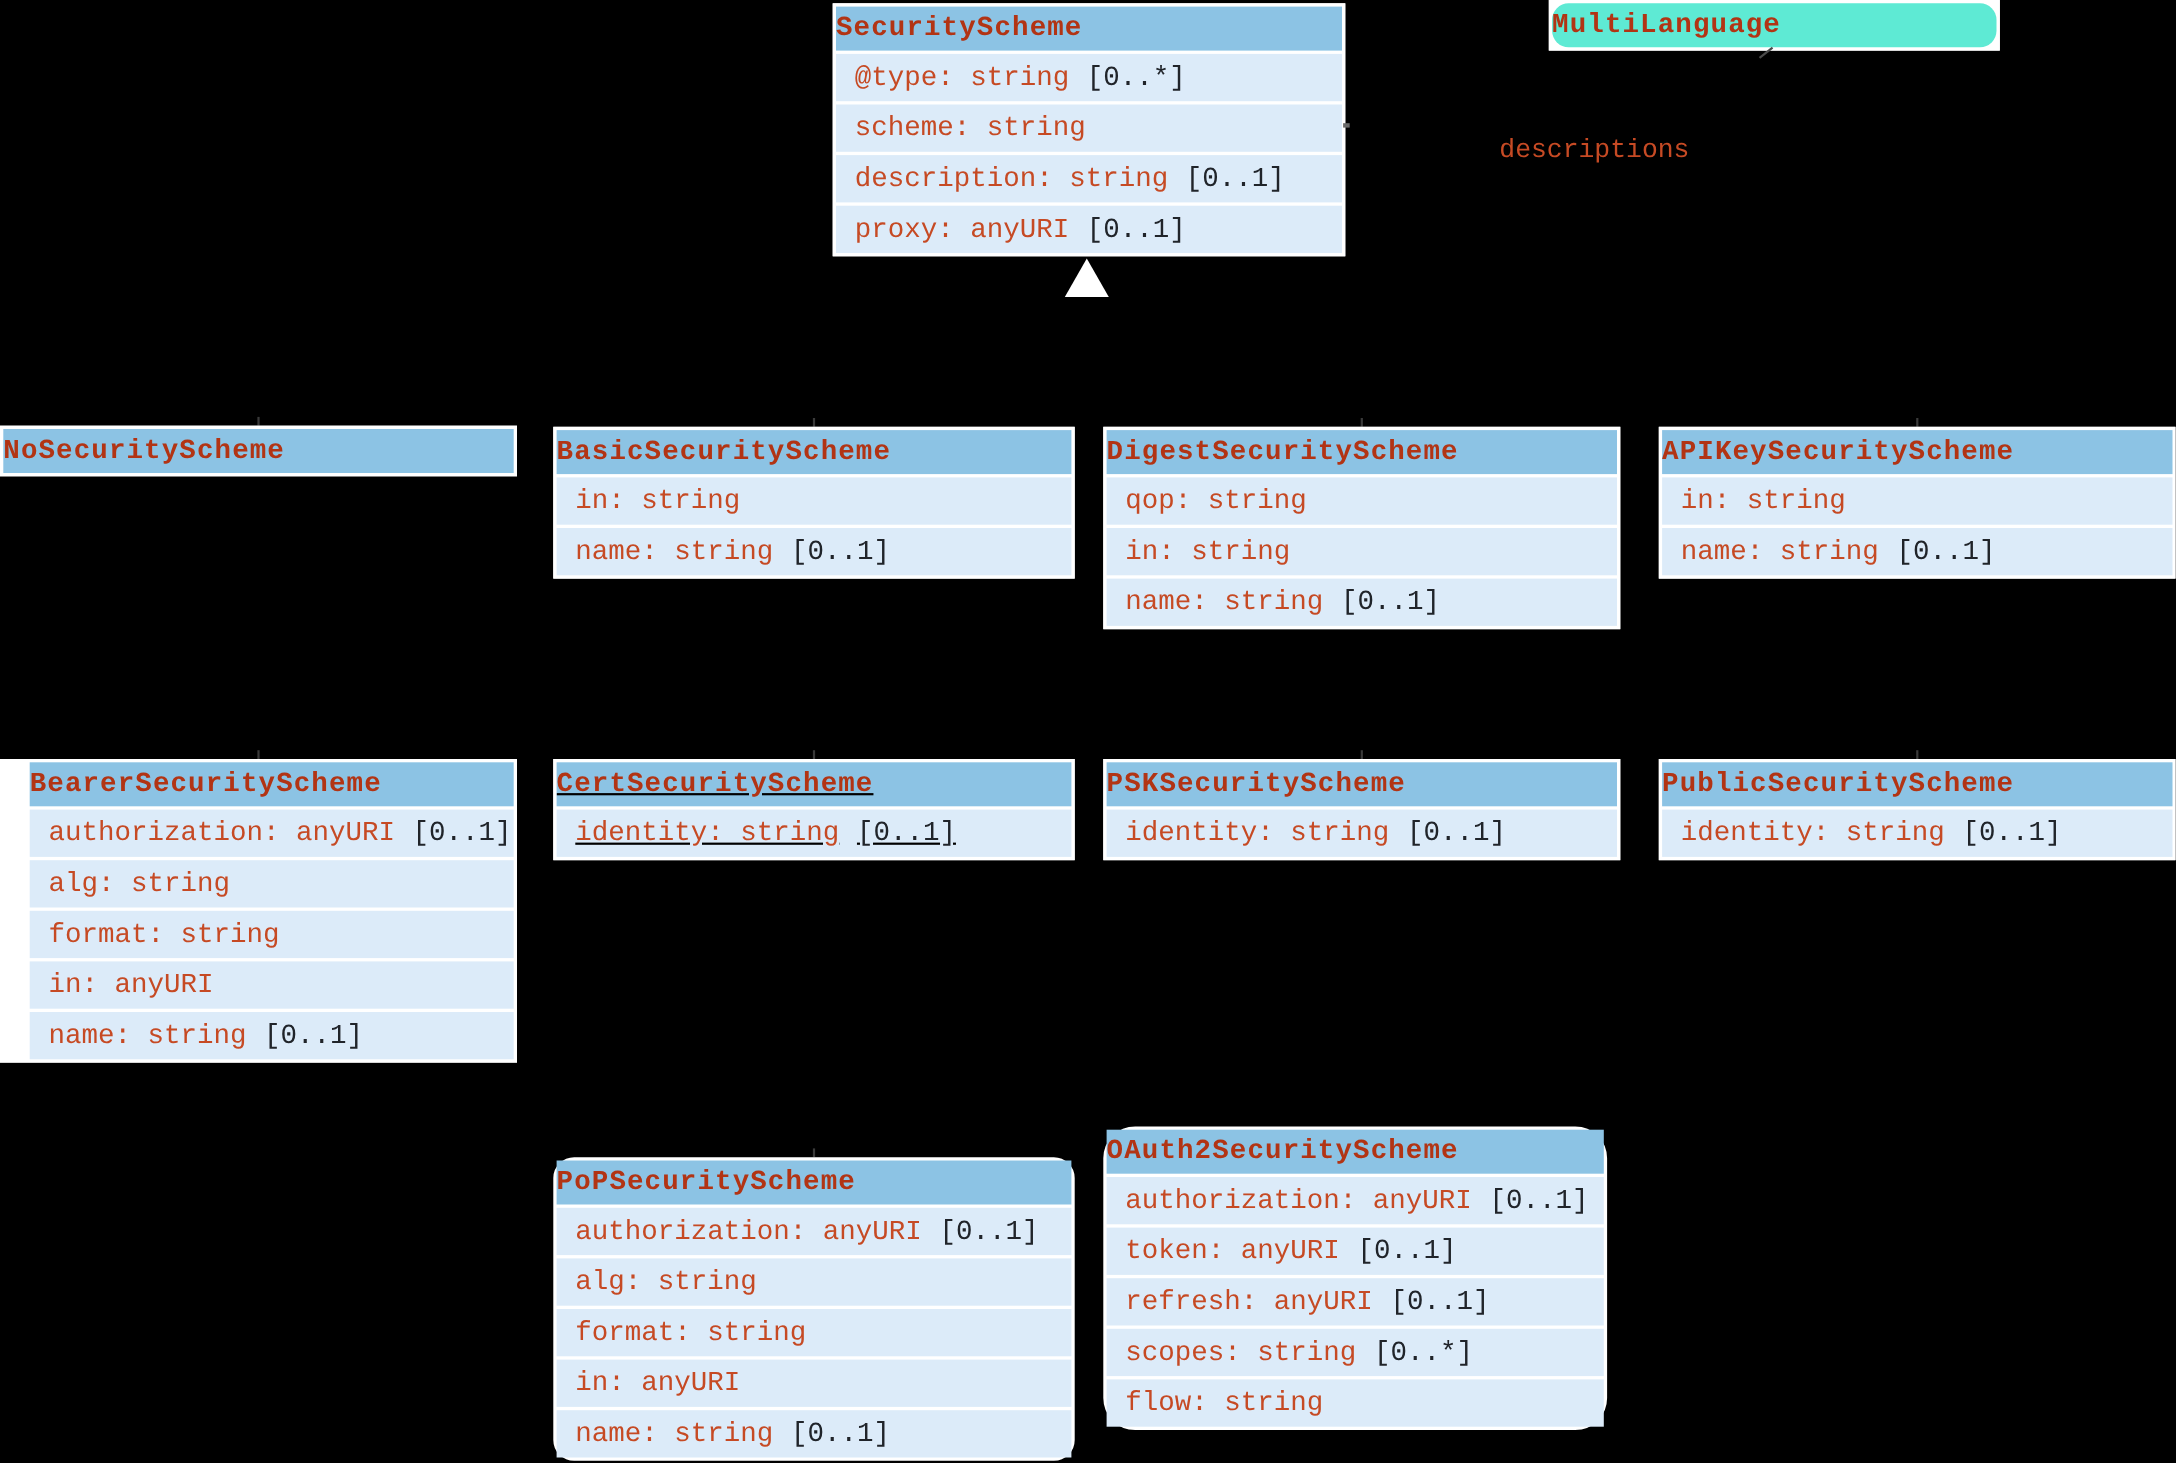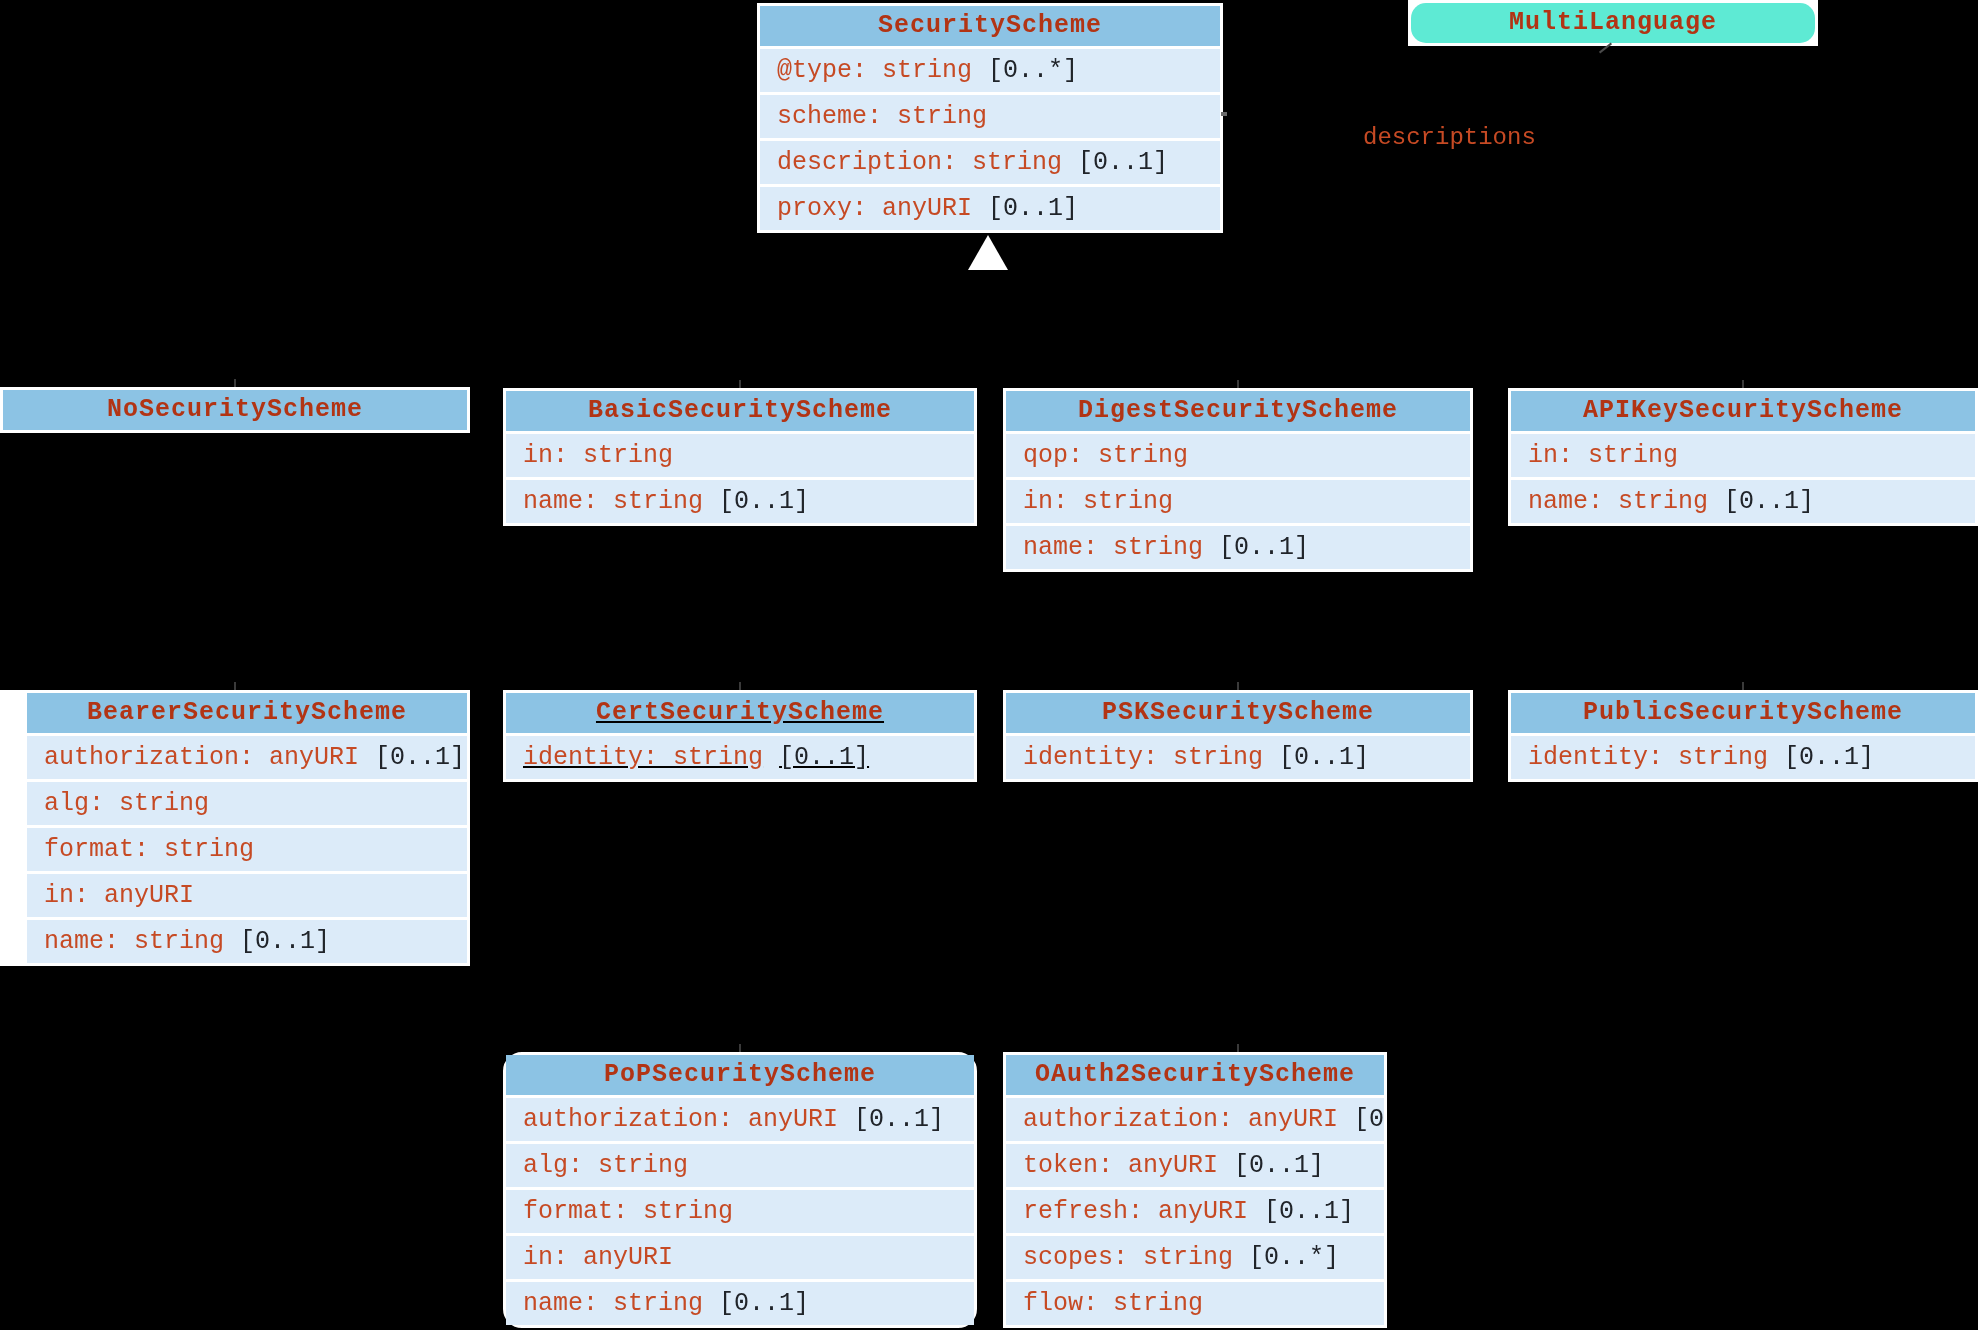--- a/index.html
+++ b/index.html
@@ -13,21 +13,21 @@
   }
   .uml-box {
     position: absolute;
     box-sizing: border-box;
     background: #ffffff;
     border: 3px solid #ffffff;
   }
   .uml-header {
     height: 40px;
     line-height: 40px;
-    text-align: center;
+    text-align: left;
     background: #8cc3e4;
     color: #b23414;
     font-weight: bold;
     font-size: 25px;
     letter-spacing: 1px;
     white-space: nowrap;
     overflow: hidden;
   }
   .uml-header.gray { background: #5eead4; border-radius: 15px; }
   .attr-row {
@@ -50,21 +50,21 @@
   .b-multilang  { left: 1408px; top: 0px;    width: 410px; }
   .b-nosec      { left: 0px;    top: 387px;  width: 470px; }
   .b-basic      { left: 503px;  top: 388px;  width: 474px; }
   .b-digest     { left: 1003px; top: 388px;  width: 470px; }
   .b-apikey     { left: 1508px; top: 388px;  width: 470px; }
   .b-bearer     { left: 0px;    top: 690px;  width: 470px; padding-left: 24px; }
   .b-cert       { left: 503px;  top: 690px;  width: 474px; text-decoration: underline; }
   .b-psk        { left: 1003px; top: 690px;  width: 470px; }
   .b-public     { left: 1508px; top: 690px;  width: 470px; }
   .b-pop        { left: 503px;  top: 1052px; width: 474px; border-radius: 19px; }
-  .b-oauth2     { left: 1003px; top: 1052px; width: 384px; }
+  .b-oauth2     { left: 1003px; top: 1024px; width: 458px; border-radius: 29px; }
 
   .inherit-triangle {
     position: absolute;
     left: 968px; top: 235px;
     width: 0; height: 0;
     border-left: 20px solid transparent;
     border-right: 20px solid transparent;
     border-bottom: 35px solid #ffffff;
   }
   .edge-label {

